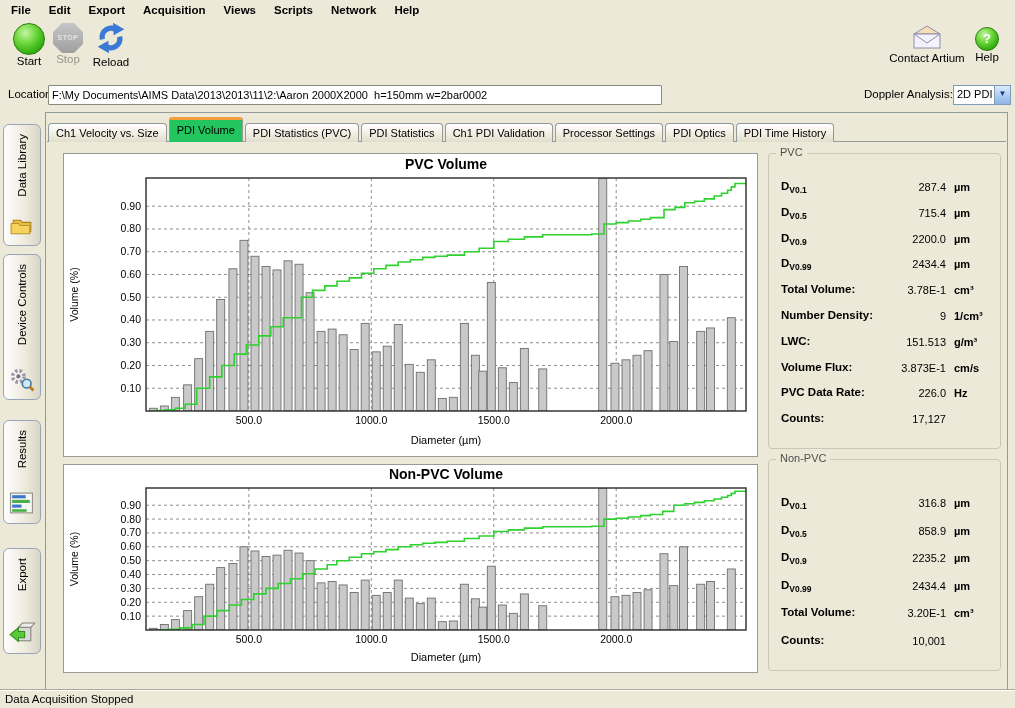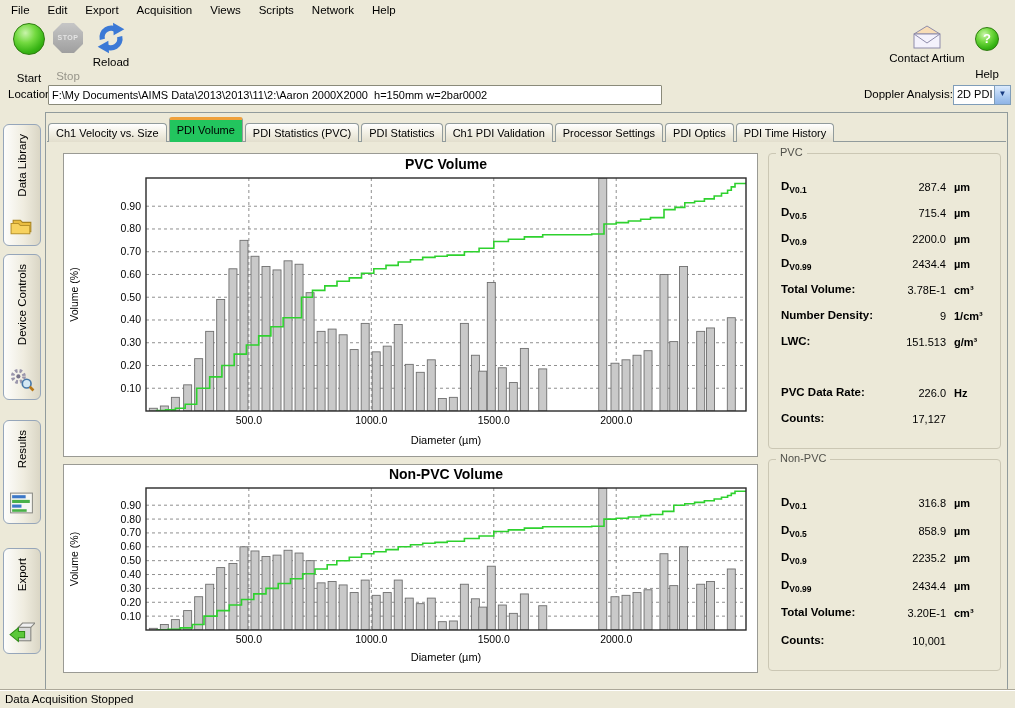--- a/index.html
+++ b/index.html
@@ -2,25 +2,25 @@
 <html><head>
 <meta charset="utf-8">
 <style>
   html,body{margin:0;padding:0;}
   #app{position:relative;width:1015px;height:708px;background:#ece9d8;
        font-family:"Liberation Sans",sans-serif;color:#000;overflow:hidden;
        -webkit-font-smoothing:none;}
   
   .menubar{position:absolute;left:0;top:0;right:0;height:19px;background:#ece9d8;
            font-size:11.5px;display:flex;align-items:center;padding-left:2px;}
-  .menubar .mi{padding:2px 9px;cursor:default;}
+  .menubar .mi{padding:2px 9px;cursor:default;font-weight:bold;}
   
   .toolbar{position:absolute;left:0;top:19px;right:0;height:64px;}
   .tool{position:absolute;top:2px;text-align:center;font-size:11.5px;}
-  .tool .cap{display:block;margin-top:17px;}
+  .tool .cap{display:block;margin-top:0;}
   .sphere{width:30px;height:30px;border-radius:50%;margin:2px auto 0;
           background:radial-gradient(circle at 38% 30%, #c9f4ab 0%, #74da41 35%, #37b414 68%, #1e8d06 100%);
           border:1px solid #2f7d10;}
   .sphere.small{width:22px;height:22px;line-height:21px;font-weight:bold;color:#fff;font-size:13px;margin-top:6px;}
   .octagon{width:30px;height:30px;margin:2px auto 0;position:relative;
            background:linear-gradient(#c6c6c6,#9f9f9f);
            clip-path:polygon(30% 0,70% 0,100% 30%,100% 70%,70% 100%,30% 100%,0 70%,0 30%);
            color:#e4e4e4;font-size:7px;font-weight:bold;line-height:30px;letter-spacing:.5px;}
   .disabled-cap{color:#97958a;}
   
@@ -383,20 +383,25 @@
         <div class="srow" style="top:155px;">
           <span class="lb">Number Density:</span>
           <span class="val">9</span>
           <span class="unit">1/cm³</span>
         </div>
         <div class="srow" style="top:180.8px;">
           <span class="lb">LWC:</span>
           <span class="val">151.513</span>
           <span class="unit">g/m³</span>
         </div>
+        <div class="srow" style="top:206.6px;">
+          <span class="lb">Volume Flux:</span>
+          <span class="val">3.873E-1</span>
+          <span class="unit">cm/s</span>
+        </div>
         <div class="srow" style="top:232.4px;">
           <span class="lb">PVC Data Rate:</span>
           <span class="val">226.0</span>
           <span class="unit">Hz</span>
         </div>
         <div class="srow" style="top:258.20000000000005px;">
           <span class="lb">Counts:</span>
           <span class="val">17,127</span>
           <span class="unit"></span>
         </div>

